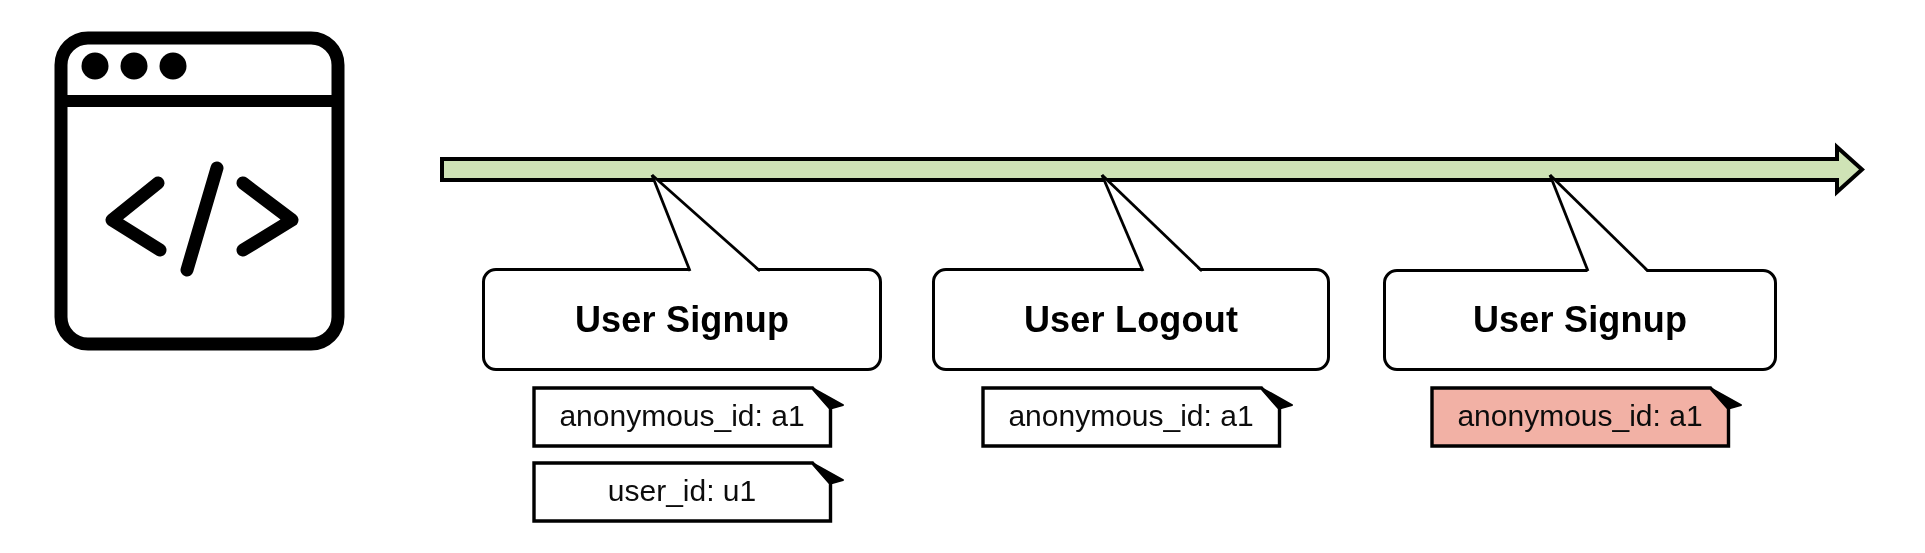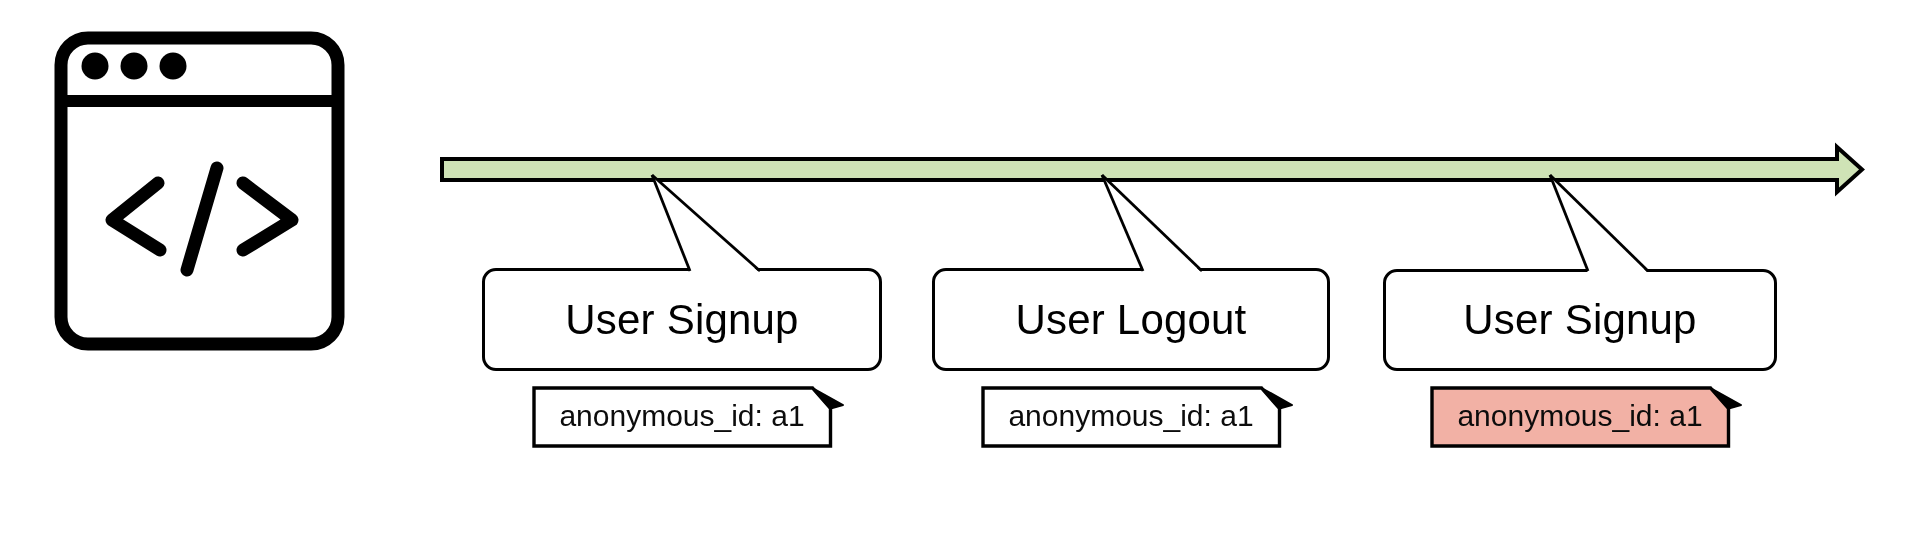--- a/index.html
+++ b/index.html
@@ -23,21 +23,21 @@
   .callout{
     position:absolute;
     background:#fff;
     border:3.5px solid #000;
     border-radius:14px;
     display:flex;align-items:center;justify-content:center;
     z-index:2;
     box-sizing:border-box;
   }
   .callout .title{
-    font-size:42px;font-weight:400;color:#000;letter-spacing:0.2px;
+    font-size:36px;font-weight:700;color:#000;letter-spacing:0.2px;
     white-space:nowrap;
   }
 
   
   .note{position:absolute;width:300px;height:62px;z-index:2;}
   .note svg{position:absolute;left:0;top:0;}
   .note-body{fill:#fff;stroke:#000;stroke-width:3.4;stroke-linejoin:miter;}
   .note--highlight .note-body{fill:var(--highlight-salmon,#f2b1a5);}
   .note-flap{fill:#000;stroke:#000;stroke-width:2;stroke-linejoin:round;}
   .note .note-text{
@@ -78,20 +78,27 @@
   <div class="callout" style="left:482px;top:268px;width:400px;height:103px;">
     <span class="title">User Signup</span>
   </div>
   <div class="note" style="left:532px;top:386px;">
     <svg width="316" height="64" viewBox="0 0 316 64">
       <path class="note-body" d="M2,2 H280.5 L298.5,22.5 V60 H2 Z"></path>
       <path class="note-flap" d="M280.5,2 L311,19 L298.5,22.5 Z"></path>
     </svg>
     <span class="note-text">anonymous_id: a1</span>
   </div>
+  <div class="note" style="left:532px;top:461px;">
+    <svg width="316" height="64" viewBox="0 0 316 64">
+      <path class="note-body" d="M2,2 H280.5 L298.5,22.5 V60 H2 Z"></path>
+      <path class="note-flap" d="M280.5,2 L311,19 L298.5,22.5 Z"></path>
+    </svg>
+    <span class="note-text">user_id: u1</span>
+  </div>
 
   <div class="callout" style="left:932px;top:268px;width:398px;height:103px;">
     <span class="title">User Logout</span>
   </div>
   <div class="note" style="left:981px;top:386px;">
     <svg width="316" height="64" viewBox="0 0 316 64">
       <path class="note-body" d="M2,2 H280.5 L298.5,22.5 V60 H2 Z"></path>
       <path class="note-flap" d="M280.5,2 L311,19 L298.5,22.5 Z"></path>
     </svg>
     <span class="note-text">anonymous_id: a1</span>

